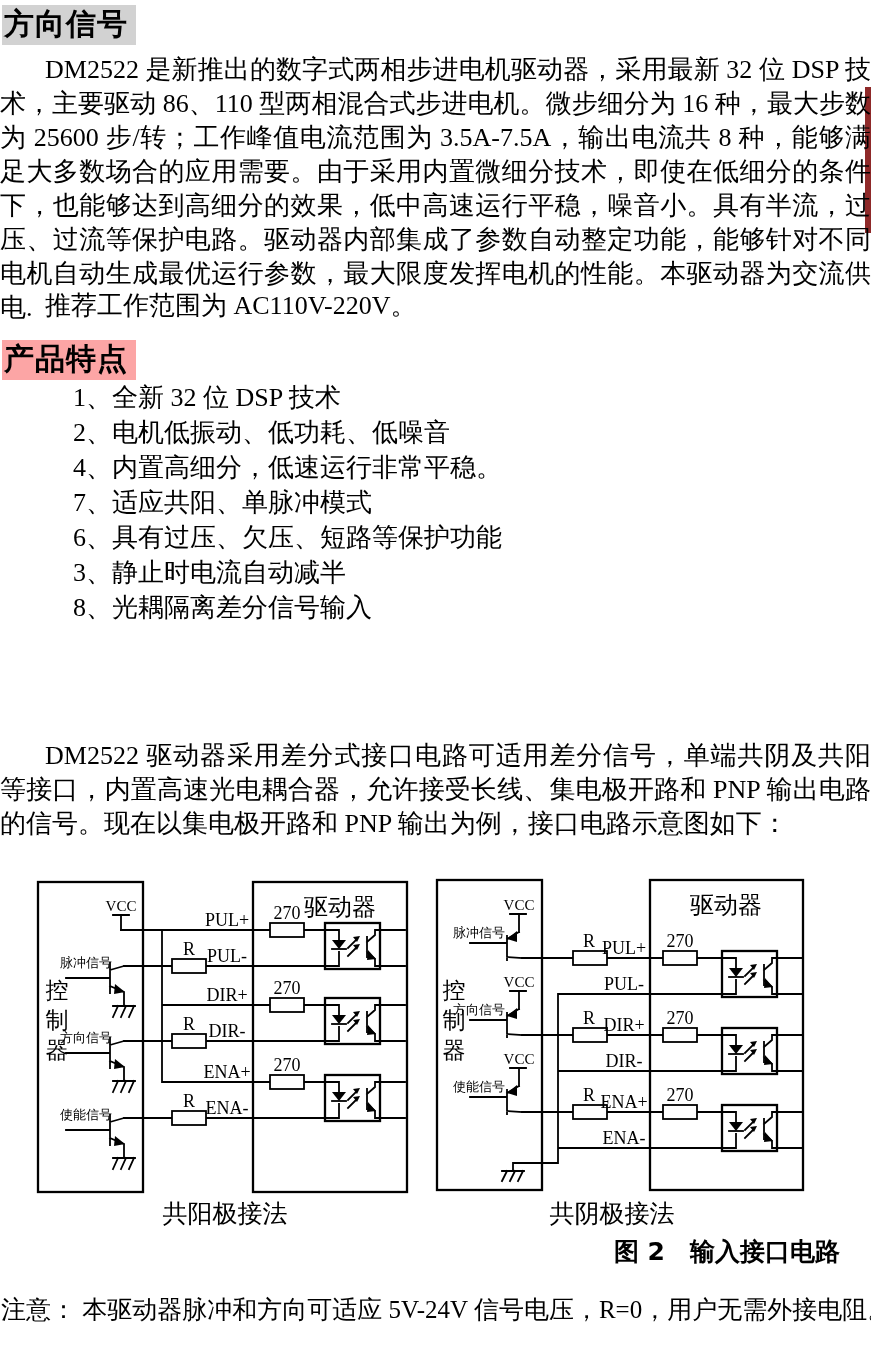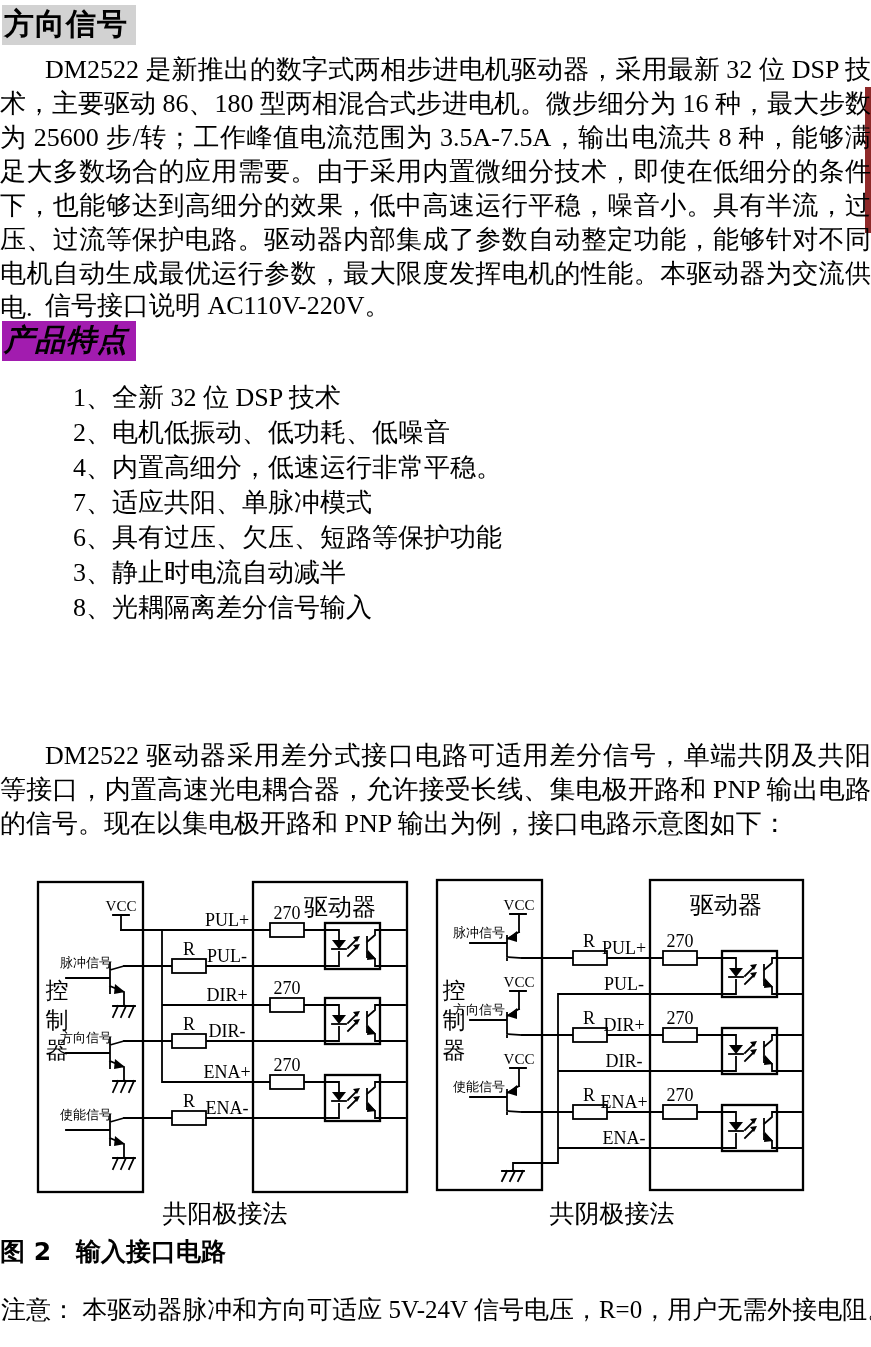--- a/index.html
+++ b/index.html
@@ -8,21 +8,21 @@
   .sec-heading{position:absolute;left:2px;display:inline-block;background:#d2d2d2;
     font-family:"DejaVu Sans","Liberation Sans",sans-serif;font-weight:bold;
     font-size:30px;line-height:34px;padding:2px 8px 4px 2px;letter-spacing:1px;}
   .bodytext{position:absolute;left:0;width:871px;font-size:26px;line-height:34px;
     text-align:justify;text-justify:inter-character;}
   .indent{text-indent:45px;}
   .feature-list{position:absolute;left:73px;top:380px;width:800px;}
   .feature-item{font-size:26px;line-height:35px;height:35px;white-space:nowrap;}
   .vlabel{position:absolute;width:26px;font-size:23px;line-height:30px;
     word-break:break-all;text-align:center;}
-  .fig-caption{position:absolute;left:0;top:1235px;width:840px;text-align:left;
+  .fig-caption{position:absolute;left:0;top:1235px;width:840px;text-align:right;
     font-family:"DejaVu Sans","Liberation Sans",sans-serif;font-weight:bold;font-size:25px;}
   .note-line{position:absolute;left:1px;top:1293px;width:871px;font-size:25px;white-space:nowrap;}
   .red-marker{position:absolute;left:865px;top:87px;width:6px;height:146px;background:#8e2929;}
   
   svg.fig{position:absolute;left:0;top:873px;}
   svg .w{stroke:#000;stroke-width:1.8;fill:none;stroke-linecap:square;}
   svg .box2{stroke:#000;stroke-width:2.3;fill:#fff;}
   svg .res{stroke:#000;stroke-width:1.8;fill:#fff;}
   svg .blk{fill:#000;stroke:none;}
   svg text{fill:#000;font-family:"Liberation Serif","DejaVu Serif",serif;}
@@ -34,24 +34,24 @@
   svg .mid{text-anchor:middle;}
 </style>
 </head>
 <body>
 
 <div id="page" style="background: rgb(255, 255, 255);">
 
   <div class="red-marker" style="background: rgb(142, 41, 41);"></div>
 
   <div class="sec-heading" style="top: 5px; background: rgb(210, 210, 210);">方向信号</div>
-  <div class="bodytext indent" style="top:53px;">DM2522 是新推出的数字式两相步进电机驱动器，采用最新 32 位 DSP 技术，主要驱动 86、180 型两相混合式步进电机。微步细分为 16 种，最大步数为 25600 步/转；工作峰值电流范围为 3.5A-7.5A，输出电流共 8 种，能够满足大多数场合的应用需要。由于采用内置微细分技术，即使在低细分的条件下，也能够达到高细分的效果，低中高速运行平稳，噪音小。具有半流，过压、过流等保护电路。驱动器内部集成了参数自动整定功能，能够针对不同电机自动生成最优运行参数，最大限度发挥电机的性能。本驱动器为交流供电.</div>
-  <div class="bodytext" style="top:289px;text-indent:45px;text-align:left;">信号接口说明 AC110V-220V。</div>
+  <div class="bodytext indent" style="top:53px;">DM2522 是新推出的数字式两相步进电机驱动器，采用最新 32 位 DSP 技术，主要驱动 86、110 型两相混合式步进电机。微步细分为 16 种，最大步数为 25600 步/转；工作峰值电流范围为 3.5A-7.5A，输出电流共 8 种，能够满足大多数场合的应用需要。由于采用内置微细分技术，即使在低细分的条件下，也能够达到高细分的效果，低中高速运行平稳，噪音小。具有半流，过压、过流等保护电路。驱动器内部集成了参数自动整定功能，能够针对不同电机自动生成最优运行参数，最大限度发挥电机的性能。本驱动器为交流供电.</div>
+  <div class="bodytext" style="top:289px;text-indent:45px;text-align:left;">推荐工作范围为 AC110V-220V。</div>
 
-  <div class="sec-heading" style="top: 321px; background: #a21caf; font-style: italic;">产品特点</div>
+  <div class="sec-heading" style="top: 340px; background: #fca5a5;">产品特点</div>
   <div class="feature-list">
     <div class="feature-item">1、全新 32 位 DSP 技术</div>
     <div class="feature-item">2、电机低振动、低功耗、低噪音</div>
     <div class="feature-item">4、内置高细分，低速运行非常平稳。</div>
     <div class="feature-item">7、适应共阳、单脉冲模式</div>
     <div class="feature-item">6、具有过压、欠压、短路等保护功能</div>
     <div class="feature-item">3、静止时电流自动减半</div>
     <div class="feature-item">8、光耦隔离差分信号输入</div>
   </div>
 

